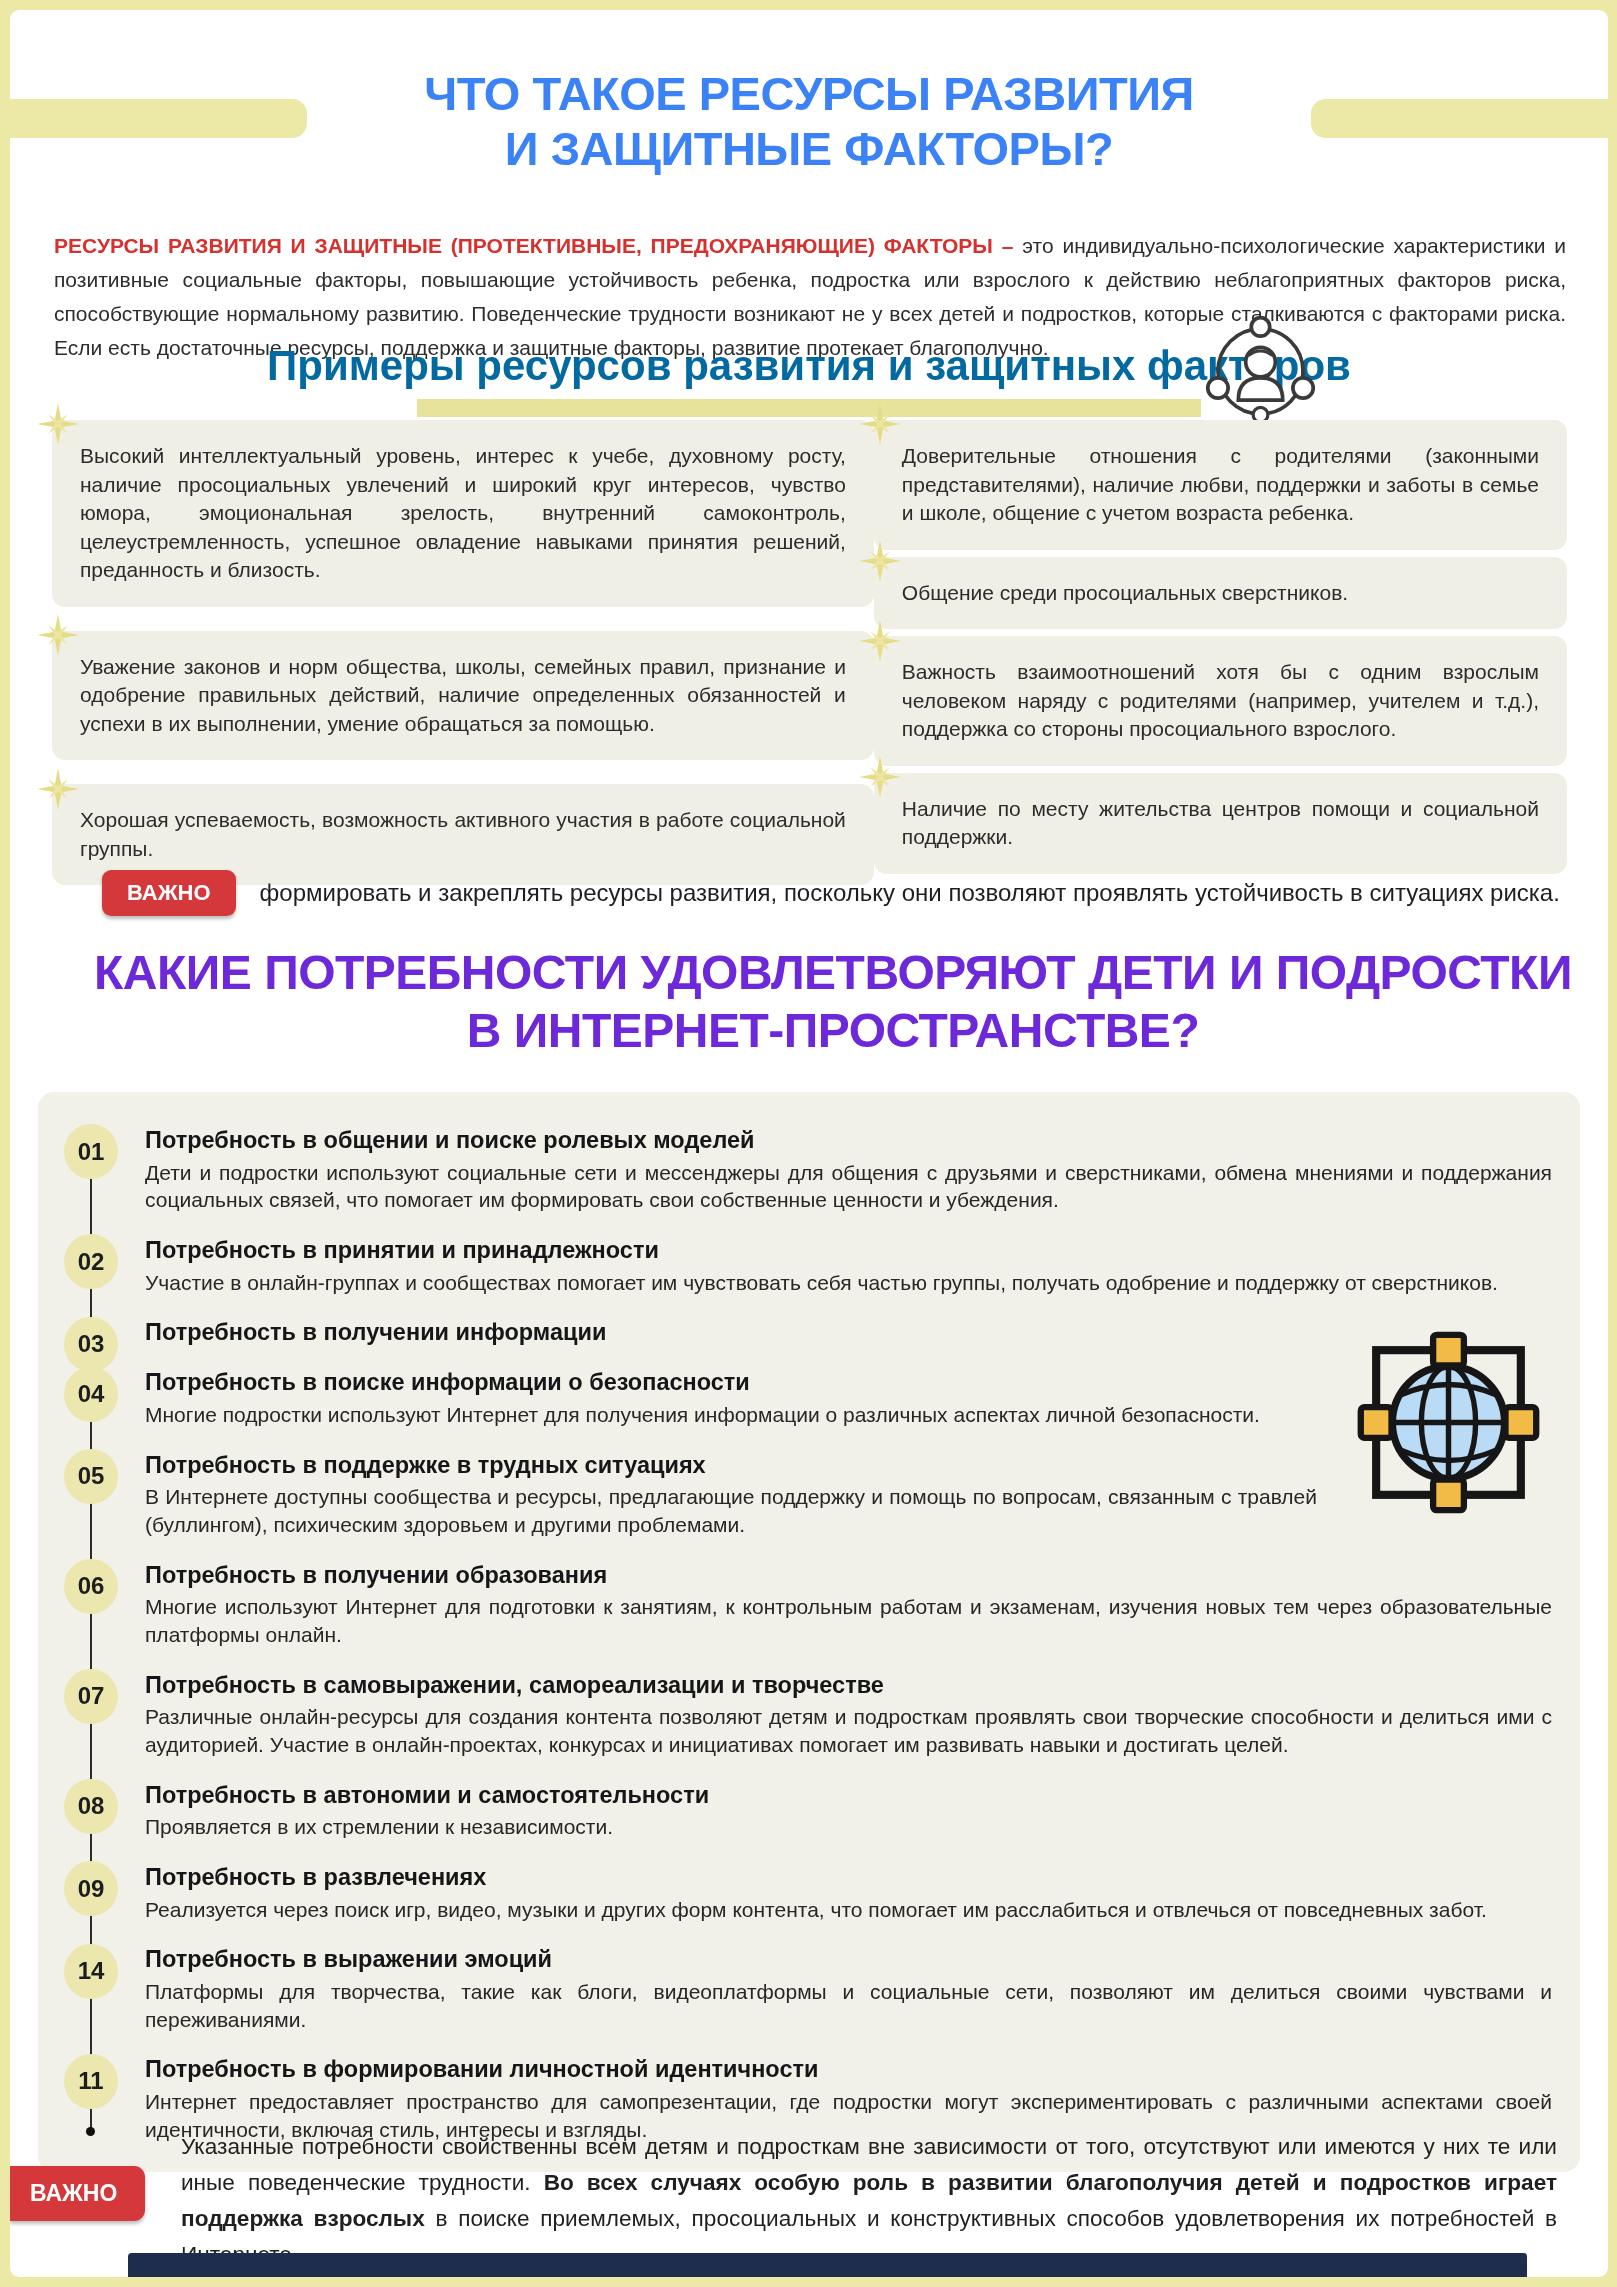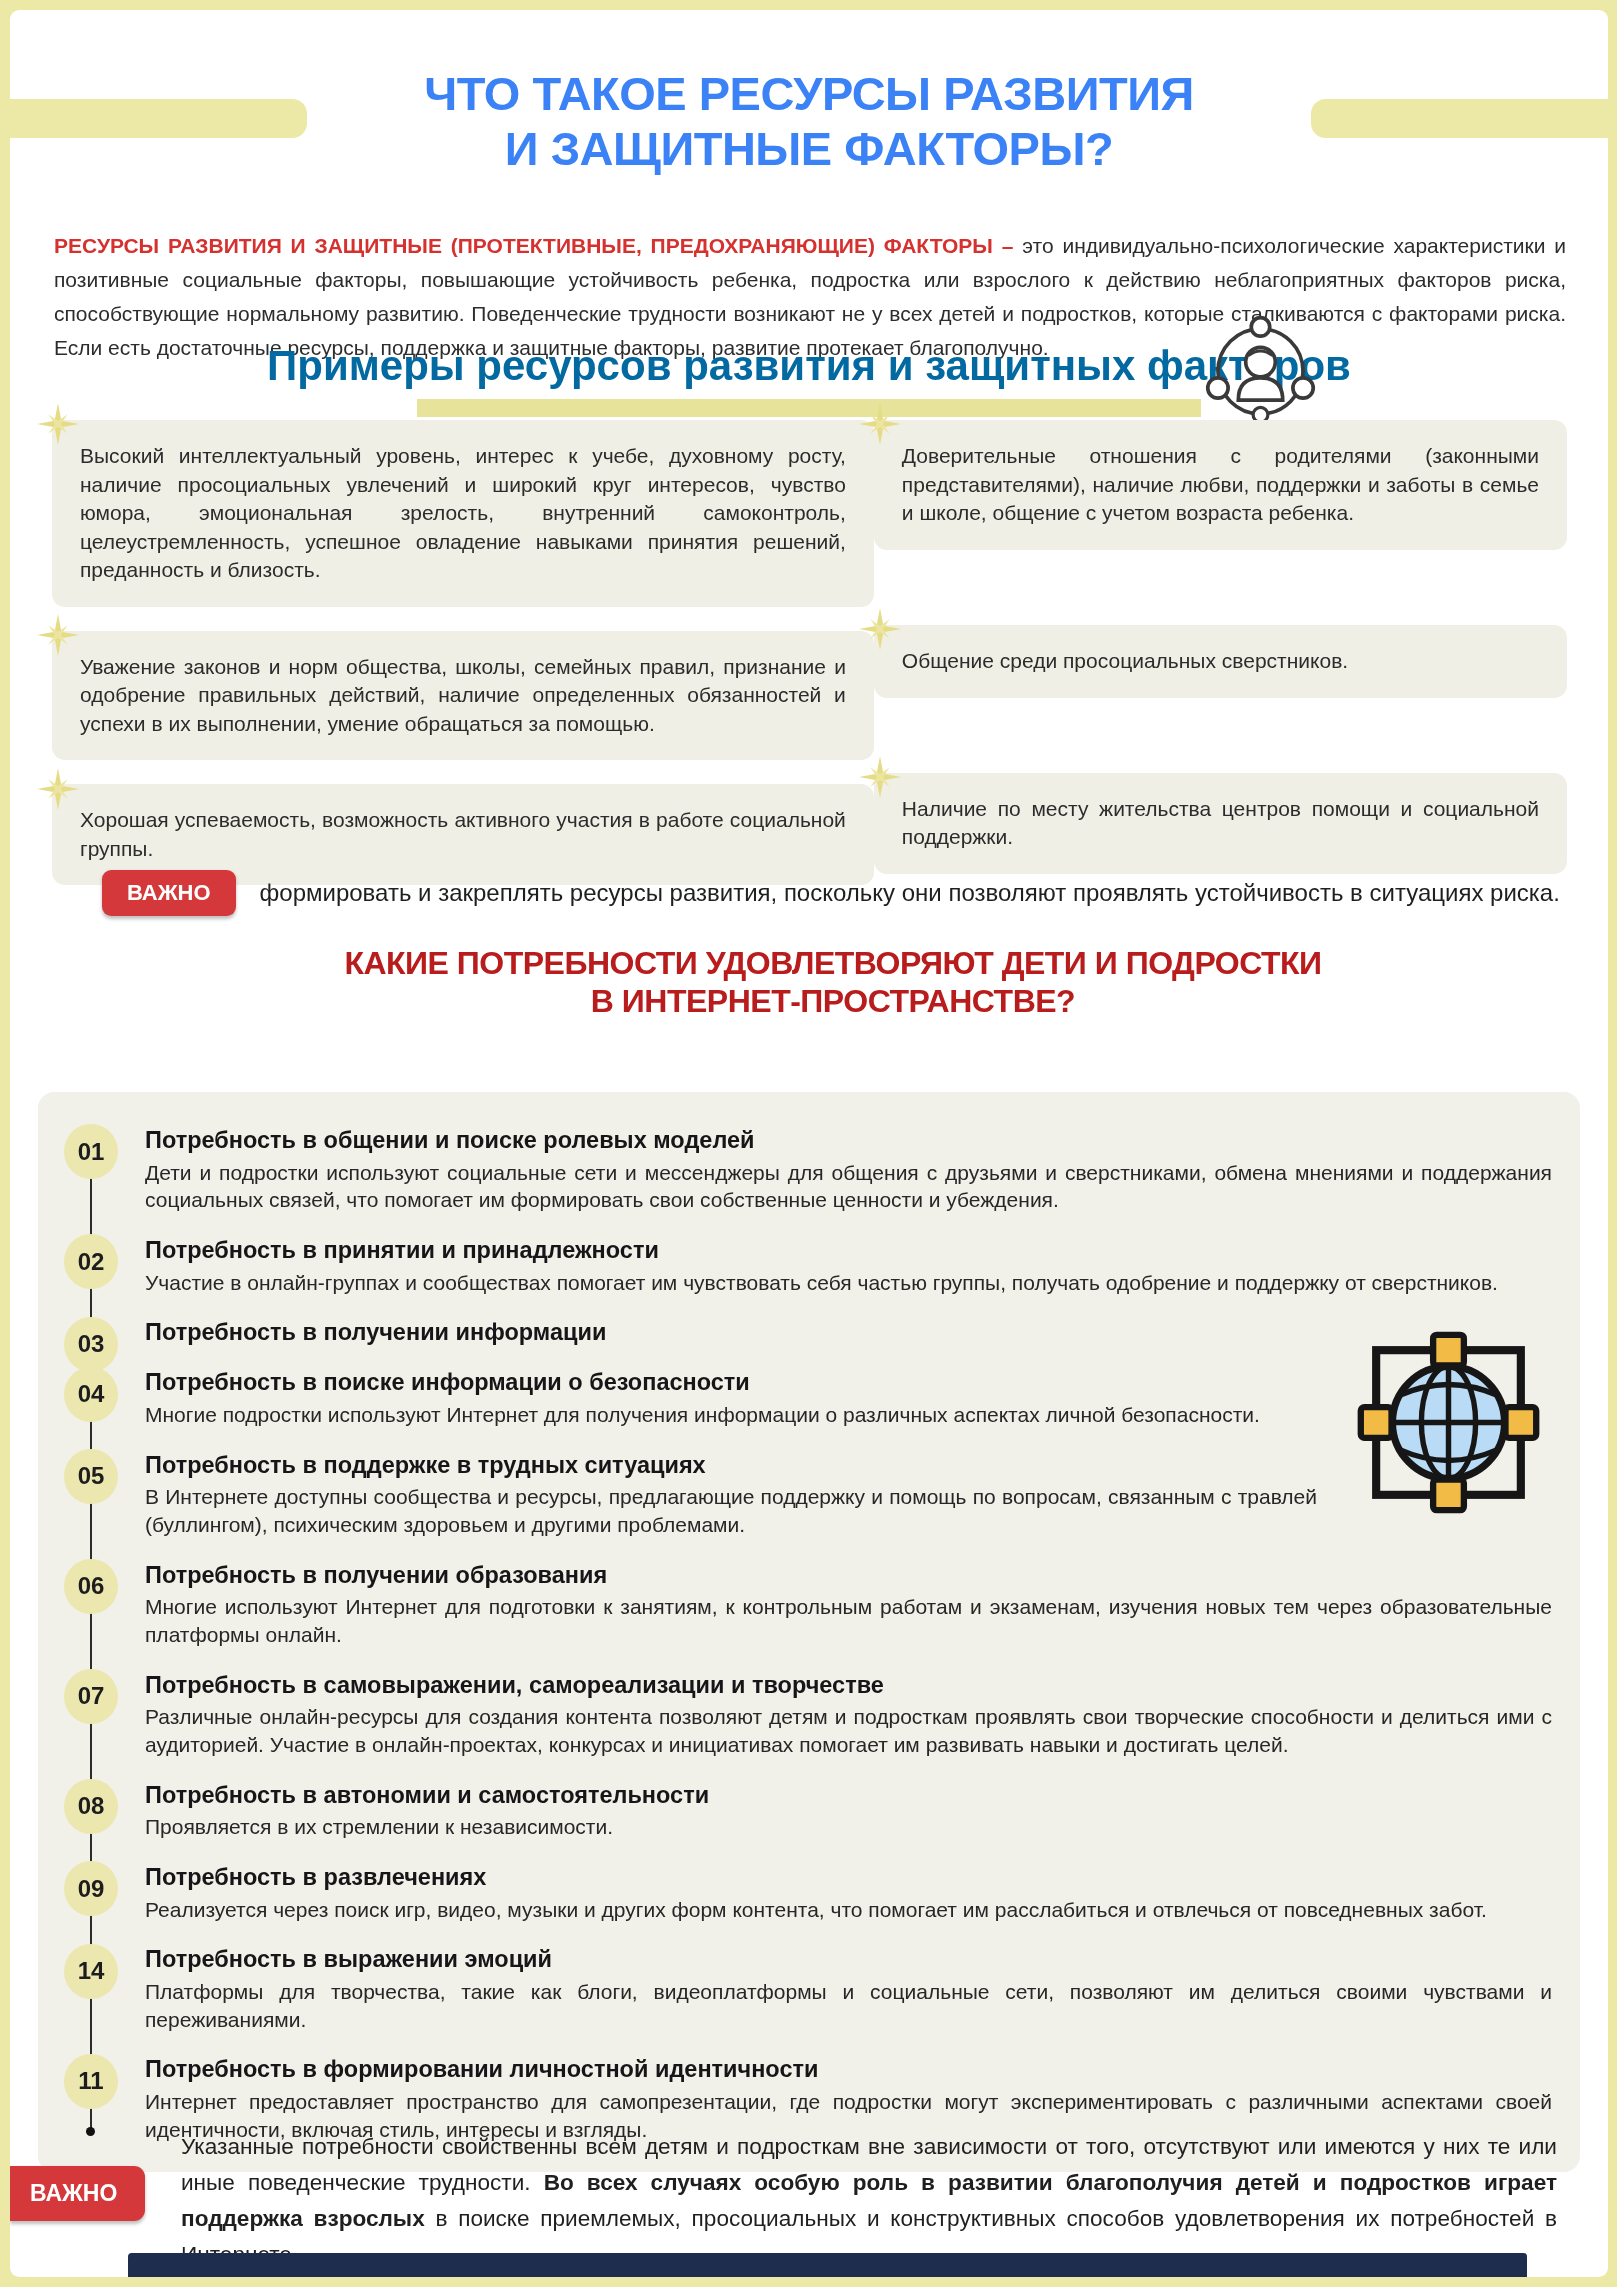--- a/index.html
+++ b/index.html
@@ -58,21 +58,21 @@
   .important-row { position: absolute; top: 860px; left: 92px; right: 37px; display: flex; align-items: center; }
   .badge {
     background: #d5383a; color: #fff; font-weight: bold; font-size: 22px;
     padding: 10px 25px; border-radius: 9.2px; box-shadow: 0 2.8px 3.7px rgba(0,0,0,.25);
     flex: 0 0 auto;
   }
   .important-row p { margin-left: 24px; font-size: 24px; color:#1f1f1f; }
 
   
   .s-title2 { position: absolute; top: 934px; left: 0; right: 0; text-align: center; }
-  .s-title2 div { font-size: 32px; font-weight: 800; letter-spacing: -0.5px; line-height: 1.2; color:#b91c1c;padding-left:48px; }
+  .s-title2 div { font-size: 48px; font-weight: 800; letter-spacing: -0.5px; line-height: 1.2; color:#6d28d9;padding-left:48px; }
 
   
   .panel {
     position: absolute; top: 1082px; left: 28px; right: 28px;
     background: #f1f0e9; border-radius: 16px;
     padding: 35px 28px 5.5px 26px;
   }
   .needs { position: relative; }
   .needs::before {
     content: ""; position: absolute; left: 26px; top: 28px; bottom: 14.8px;
@@ -185,20 +185,26 @@
       <div class="box">
         <svg class="sparkle" viewBox="0 0 40 40">
             <use href="#spark"></use>
           </svg>
         <span>Общение среди просоциальных сверстников.</span>
       </div>
       <div class="box">
         <svg class="sparkle" viewBox="0 0 40 40">
             <use href="#spark"></use>
           </svg>
+        <span>Важность взаимоотношений хотя бы с одним взрослым человеком наряду с родителями (например, учителем и т.д.), поддержка со стороны просоциального  взрослого.</span>
+      </div>
+      <div class="box">
+        <svg class="sparkle" viewBox="0 0 40 40">
+            <use href="#spark"></use>
+          </svg>
         <span>Наличие по месту жительства центров помощи и социальной поддержки.</span>
       </div>
     </div>
   </div>
 
   <div class="important-row">
     <span class="badge">ВАЖНО</span>
     <p>формировать и закреплять ресурсы развития, поскольку они позволяют проявлять устойчивость в ситуациях риска.</p>
   </div>
 

